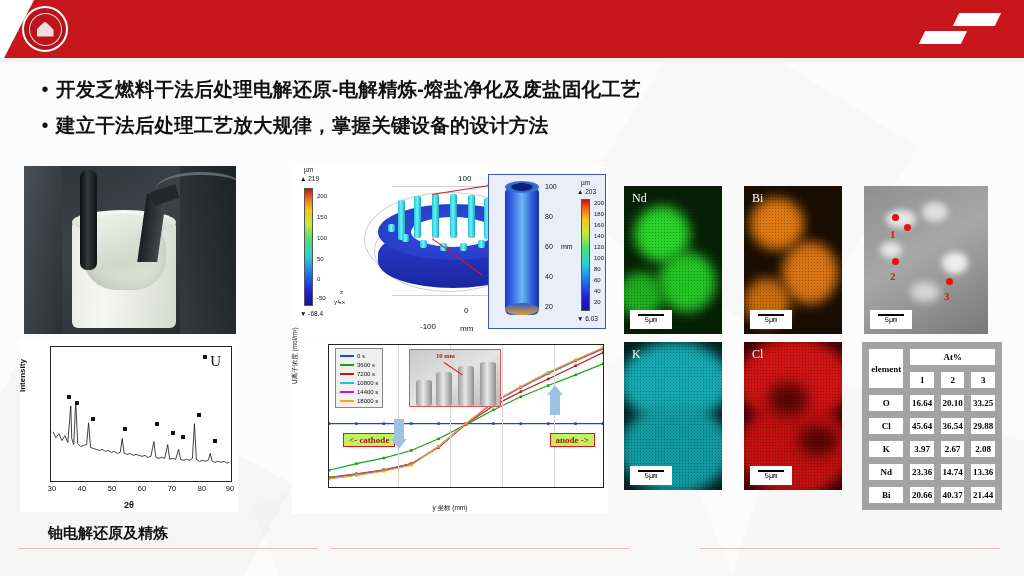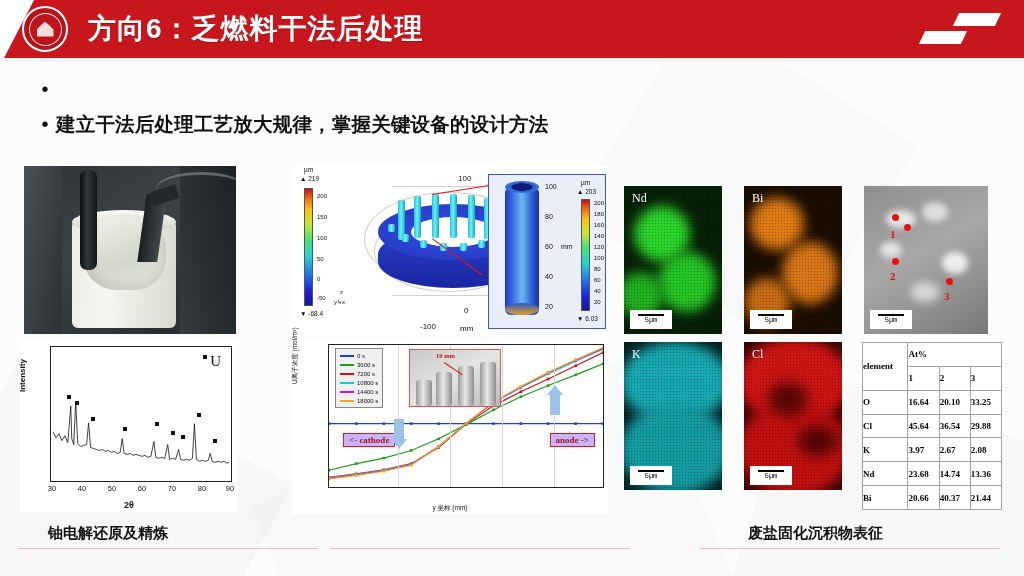--- a/index.html
+++ b/index.html
@@ -219,21 +219,21 @@
   .legend-box {
     position: absolute; left: 6px; top: 3px; background: #f0f0f0;
     border: 1px solid #888; padding: 2px 4px;
   }
   .lg-row { display: flex; align-items: center; height: 9px; }
   .lg-line { width: 14px; height: 2px; margin-right: 3px; }
   .lg-txt { font-size: 6px; color: #111; }
   .tag {
     position: absolute; border: 1px solid #e01515; color: #b01010;
     font-family: "Liberation Serif", serif; font-weight: bold; font-size: 9px;
-    padding: 1px 5px; background: #c4b5fd; text-align: center;
+    padding: 1px 5px; background: #bef264; text-align: center;
   }
   .big-arrow { position: absolute; width: 16px; }
   .ba-stem { width: 10px; margin: 0 auto; background: #9bc3e6; }
   .ba-head { width: 0; height: 0; margin: 0 auto;
     border-left: 8px solid transparent; border-right: 8px solid transparent; }
   .conc-inset {
     position: absolute; left: 80px; top: 4px; width: 92px; height: 58px;
     border: 1px solid #e05555;
     background: linear-gradient(150deg,#c9c9c9,#e4e4e4 50%,#b8b8b8);
     overflow: hidden;
@@ -265,21 +265,21 @@
   .sem-num { position: absolute; color: #e81010; font-size: 11px; font-weight: bold;
     font-family: "Liberation Serif", serif; }
 
   
   .tbl-wrap { left: 862px; top: 342px; width: 140px; height: 168px; }
   table.eds-tbl {
     width: 100%; height: 100%; border-collapse: collapse;
     font-family: "Liberation Serif", serif; background: #fff;
   }
   table.eds-tbl th, table.eds-tbl td {
-    border: 1px solid #a3a3a3; text-align: left; font-size: 9px;
+    border: 7px solid #a3a3a3; text-align: center; font-size: 9px;
     color: #000; font-weight: bold; padding: 0;
   }
   table.eds-tbl th { background: #fff; }
 
   
   .caption { position: absolute; font-size: 15px; font-weight: bold; color: #111; white-space: nowrap; }
   .cap-rule { position: absolute; height: 1px; background: #f0b9bb; }
 
   
   .wm { position: absolute; right: 6px; bottom: 2px; width: 110px; height: 58px; opacity: .42; }
@@ -301,31 +301,31 @@
   <div class="facet f4"></div>
 
   <div class="header">
     <div class="hdr-red"></div>
     <div class="hdr-notch"></div>
     <div class="seal">
       <div class="seal-in">
         <div class="seal-core"></div>
       </div>
     </div>
-    <div class="hdr-title">方向6：乏燃料干法后处理</div>
     <div class="hdr-marks">
       <div class="mk mk-a"></div>
       <div class="mk mk-b"></div>
     </div>
     <div class="hdr-under"></div>
   </div>
 
   <div class="bullets">
     <div class="bullet">
       <div class="bdot">•</div>
+      <div class="btxt">开发乏燃料干法后处理电解还原-电解精炼-熔盐净化及废盐固化工艺</div>
     </div>
     <div class="bullet">
       <div class="bdot">•</div>
       <div class="btxt">建立干法后处理工艺放大规律，掌握关键设备的设计方法</div>
     </div>
   </div>
 
   <div class="panel photo-crucible">
     <div class="cr-wall-l"></div>
     <div class="cr-wall-r"></div>
@@ -709,34 +709,33 @@
         <td>29.88</td>
       </tr>
       <tr>
         <td>K</td>
         <td>3.97</td>
         <td>2.67</td>
         <td>2.08</td>
       </tr>
       <tr>
         <td>Nd</td>
-        <td>23.68</td>
+        <td>23.36</td>
         <td>14.74</td>
         <td>13.36</td>
       </tr>
       <tr>
         <td>Bi</td>
         <td>20.66</td>
         <td>40.37</td>
         <td>21.44</td>
       </tr>
     </tbody>
       </table>
   </div>
 
   <div class="cap-rule" style="left:18px;  top:548px; width:300px;"></div>
   <div class="cap-rule" style="left:330px; top:548px; width:300px;"></div>
   <div class="cap-rule" style="left:700px; top:548px; width:300px;"></div>
   <div class="caption" style="left:48px;  top:524px;">铀电解还原及精炼</div>
-  <div class="caption" style="left:748px; top:524px;">废盐固化沉积物表征</div>
 
 
 </div>
 
 </body></html>

